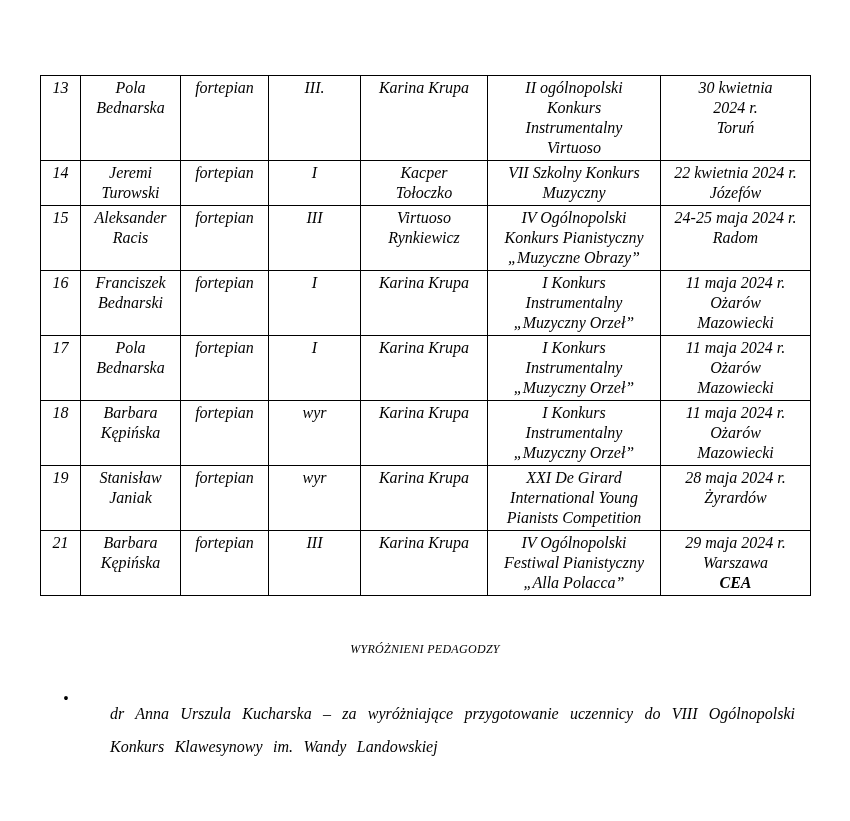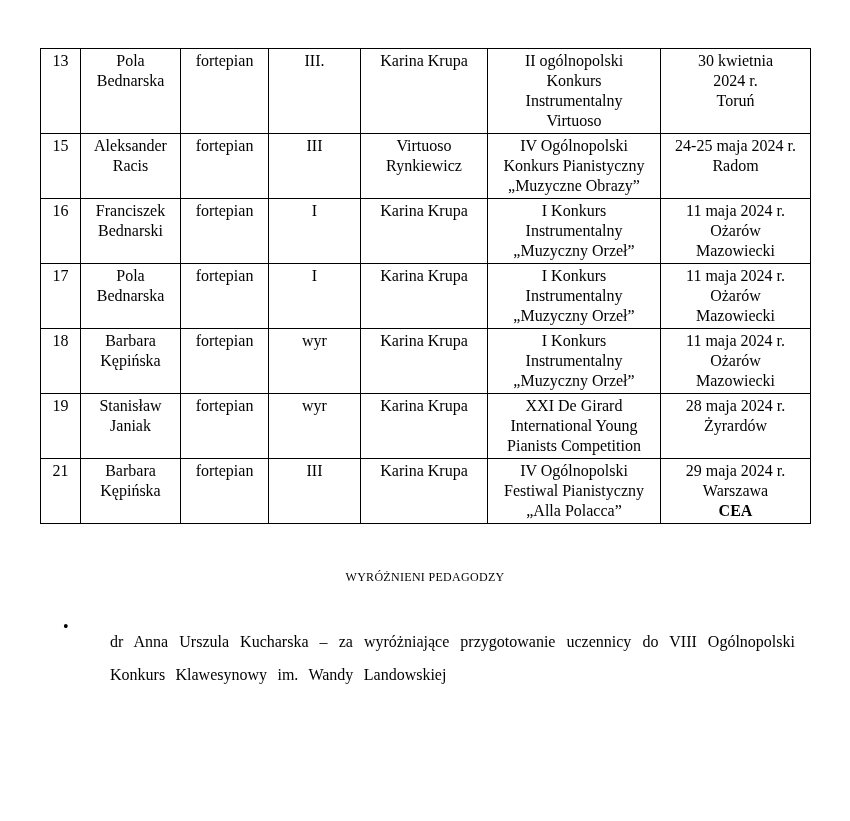--- a/index.html
+++ b/index.html
@@ -8,21 +8,22 @@
     background: #ffffff;
     color: #000000;
     font-family: "Liberation Serif", serif;
   }
   body {
     width: 850px;
     height: 821px;
     overflow: hidden;
   }
   .page {
-    padding-top: 48px;
+    padding-top: 75px;
+    font-style: italic;
   }
   table.results {
     border-collapse: collapse;
     table-layout: fixed;
     width: 770px;
     margin-left: 40px;
     font-size: 16px;
   }
   table.results td {
     border: 1px solid #000000;
@@ -89,20 +90,33 @@
         <td>Karina Krupa</td>
         <td>II ogólnopolski
 Konkurs
 Instrumentalny
 Virtuoso</td>
         <td><span>30 kwietnia
 2024 r.
 Toruń</span><span class="bold-line"></span></td>
       </tr>
       <tr>
+        <td>14</td>
+        <td>Jeremi
+Turowski</td>
+        <td>fortepian</td>
+        <td>I</td>
+        <td>Kacper
+Tołoczko</td>
+        <td>VII Szkolny Konkurs
+Muzyczny</td>
+        <td><span>22 kwietnia 2024 r.
+Józefów</span><span class="bold-line"></span></td>
+      </tr>
+      <tr>
         <td>15</td>
         <td>Aleksander
 Racis</td>
         <td>fortepian</td>
         <td>III</td>
         <td>Virtuoso
 Rynkiewicz</td>
         <td>IV Ogólnopolski
 Konkurs Pianistyczny
 „Muzyczne Obrazy”</td>

